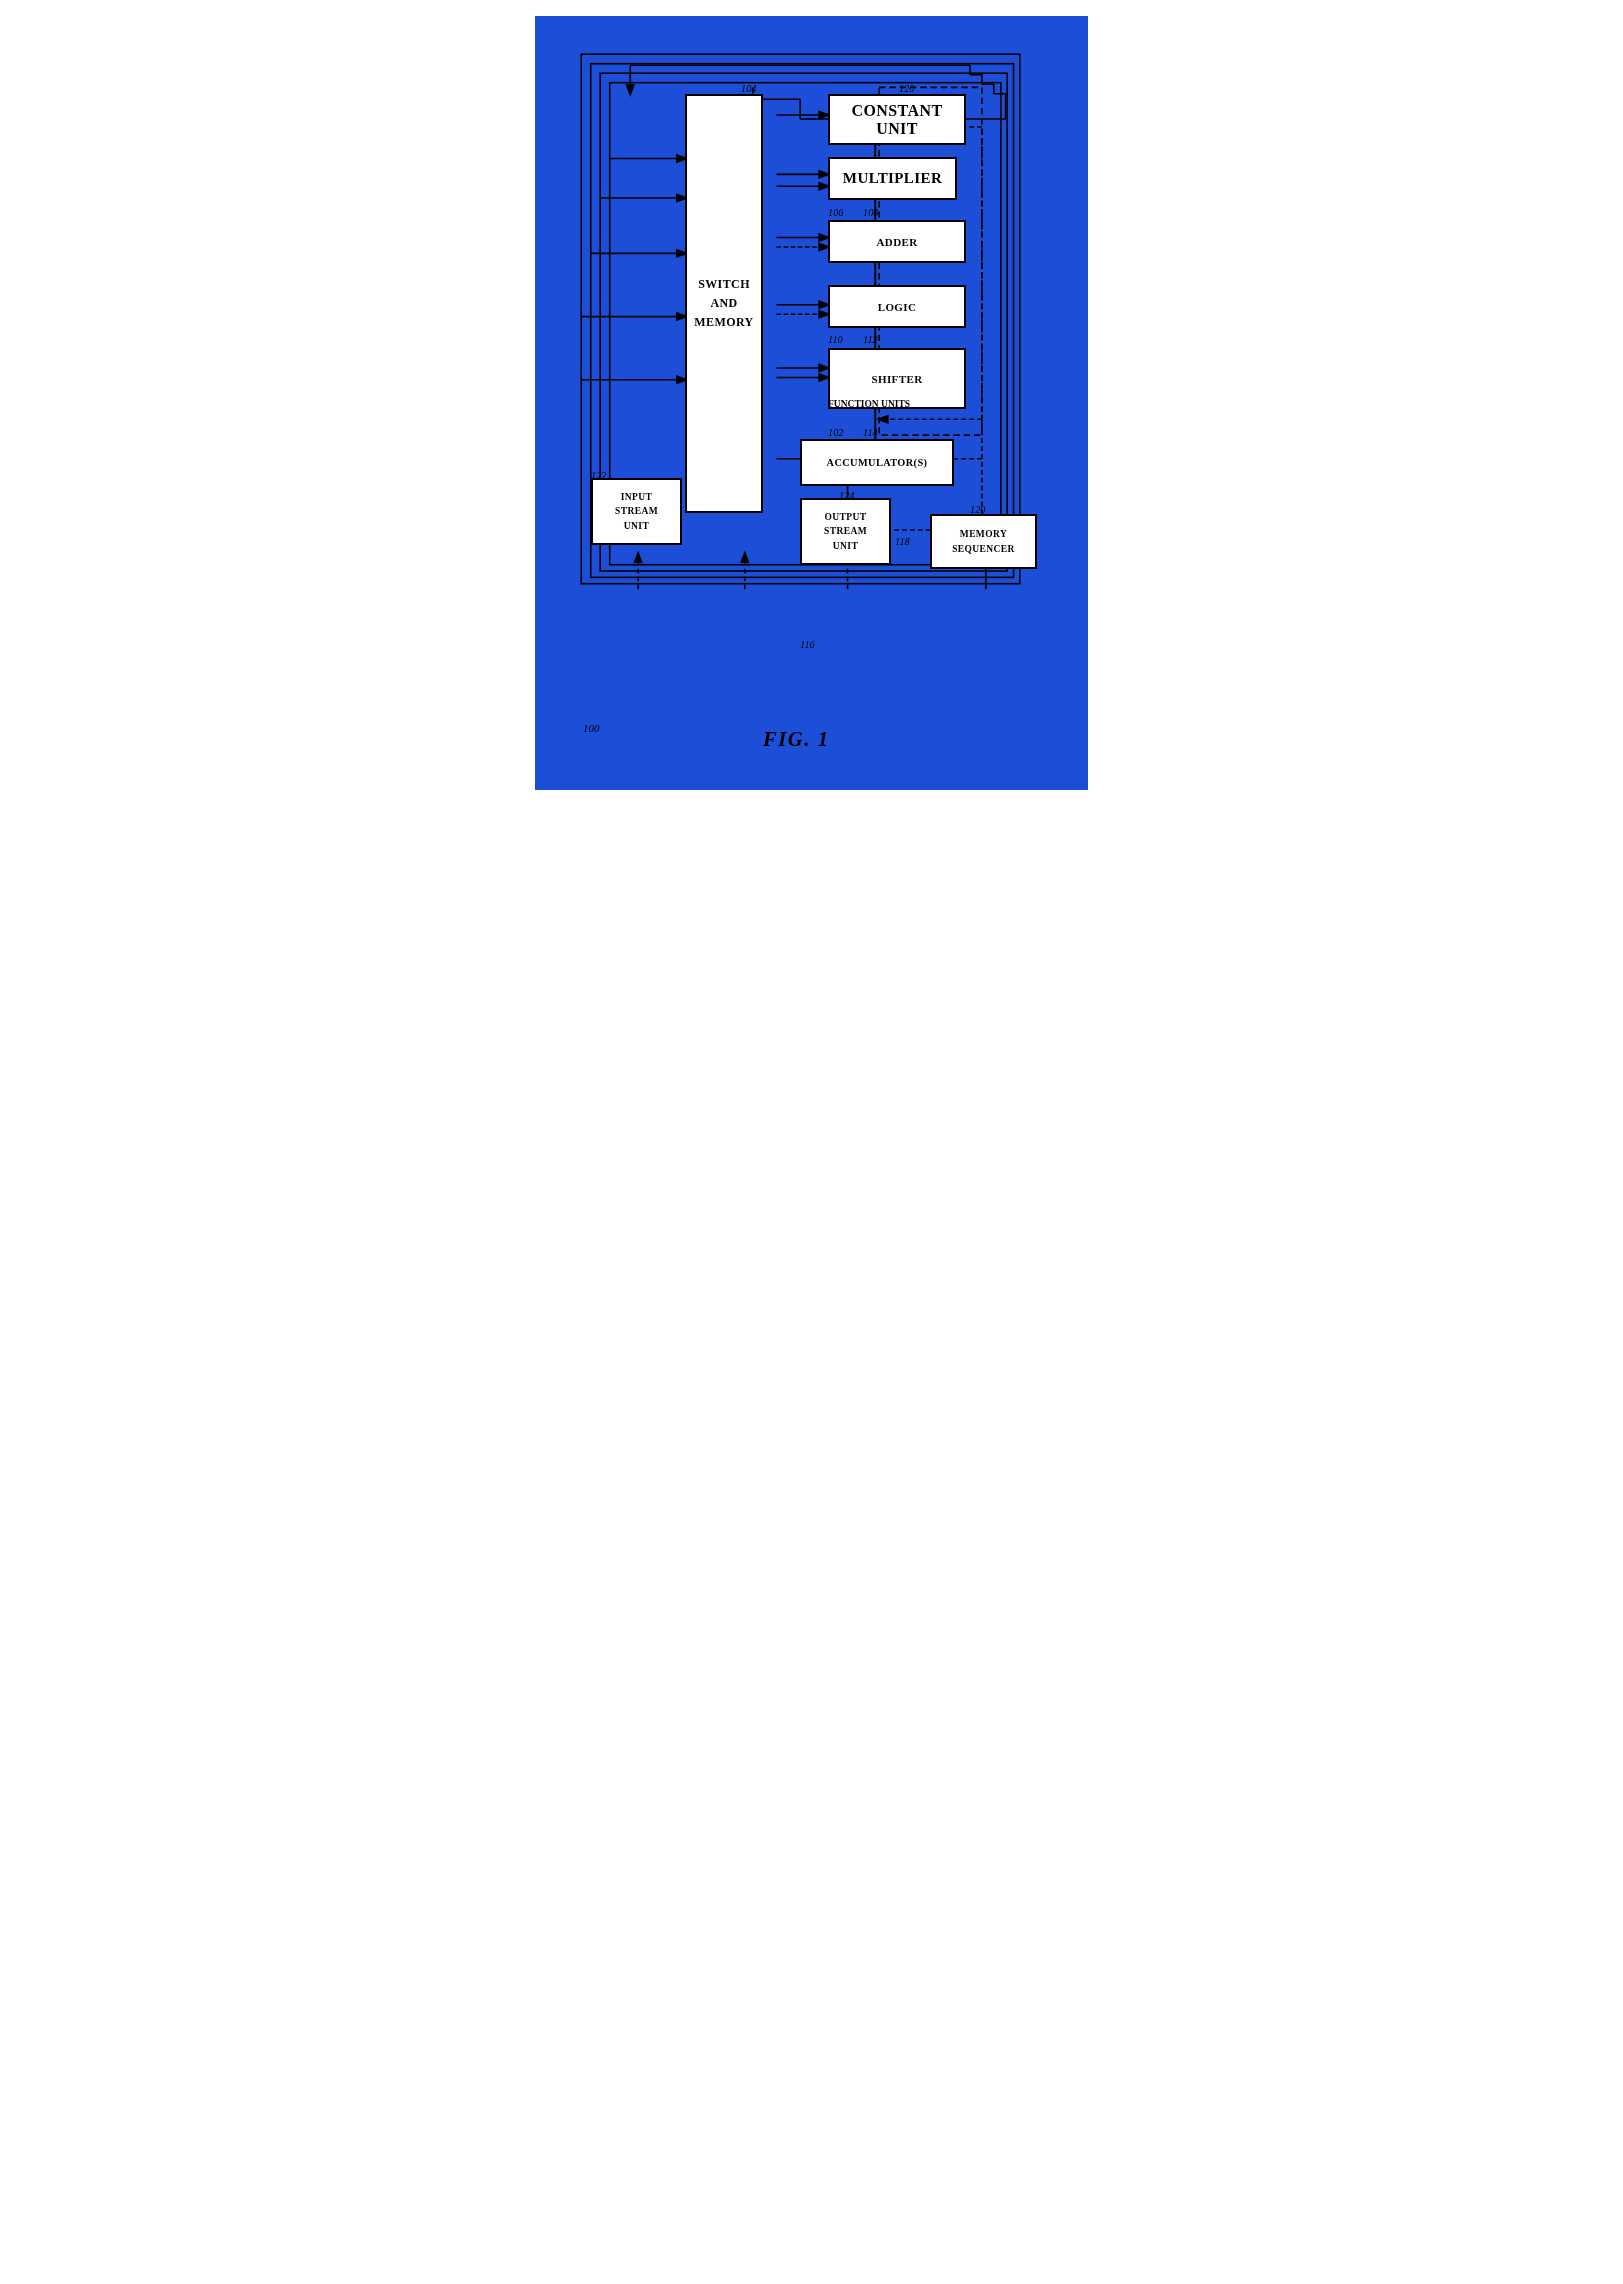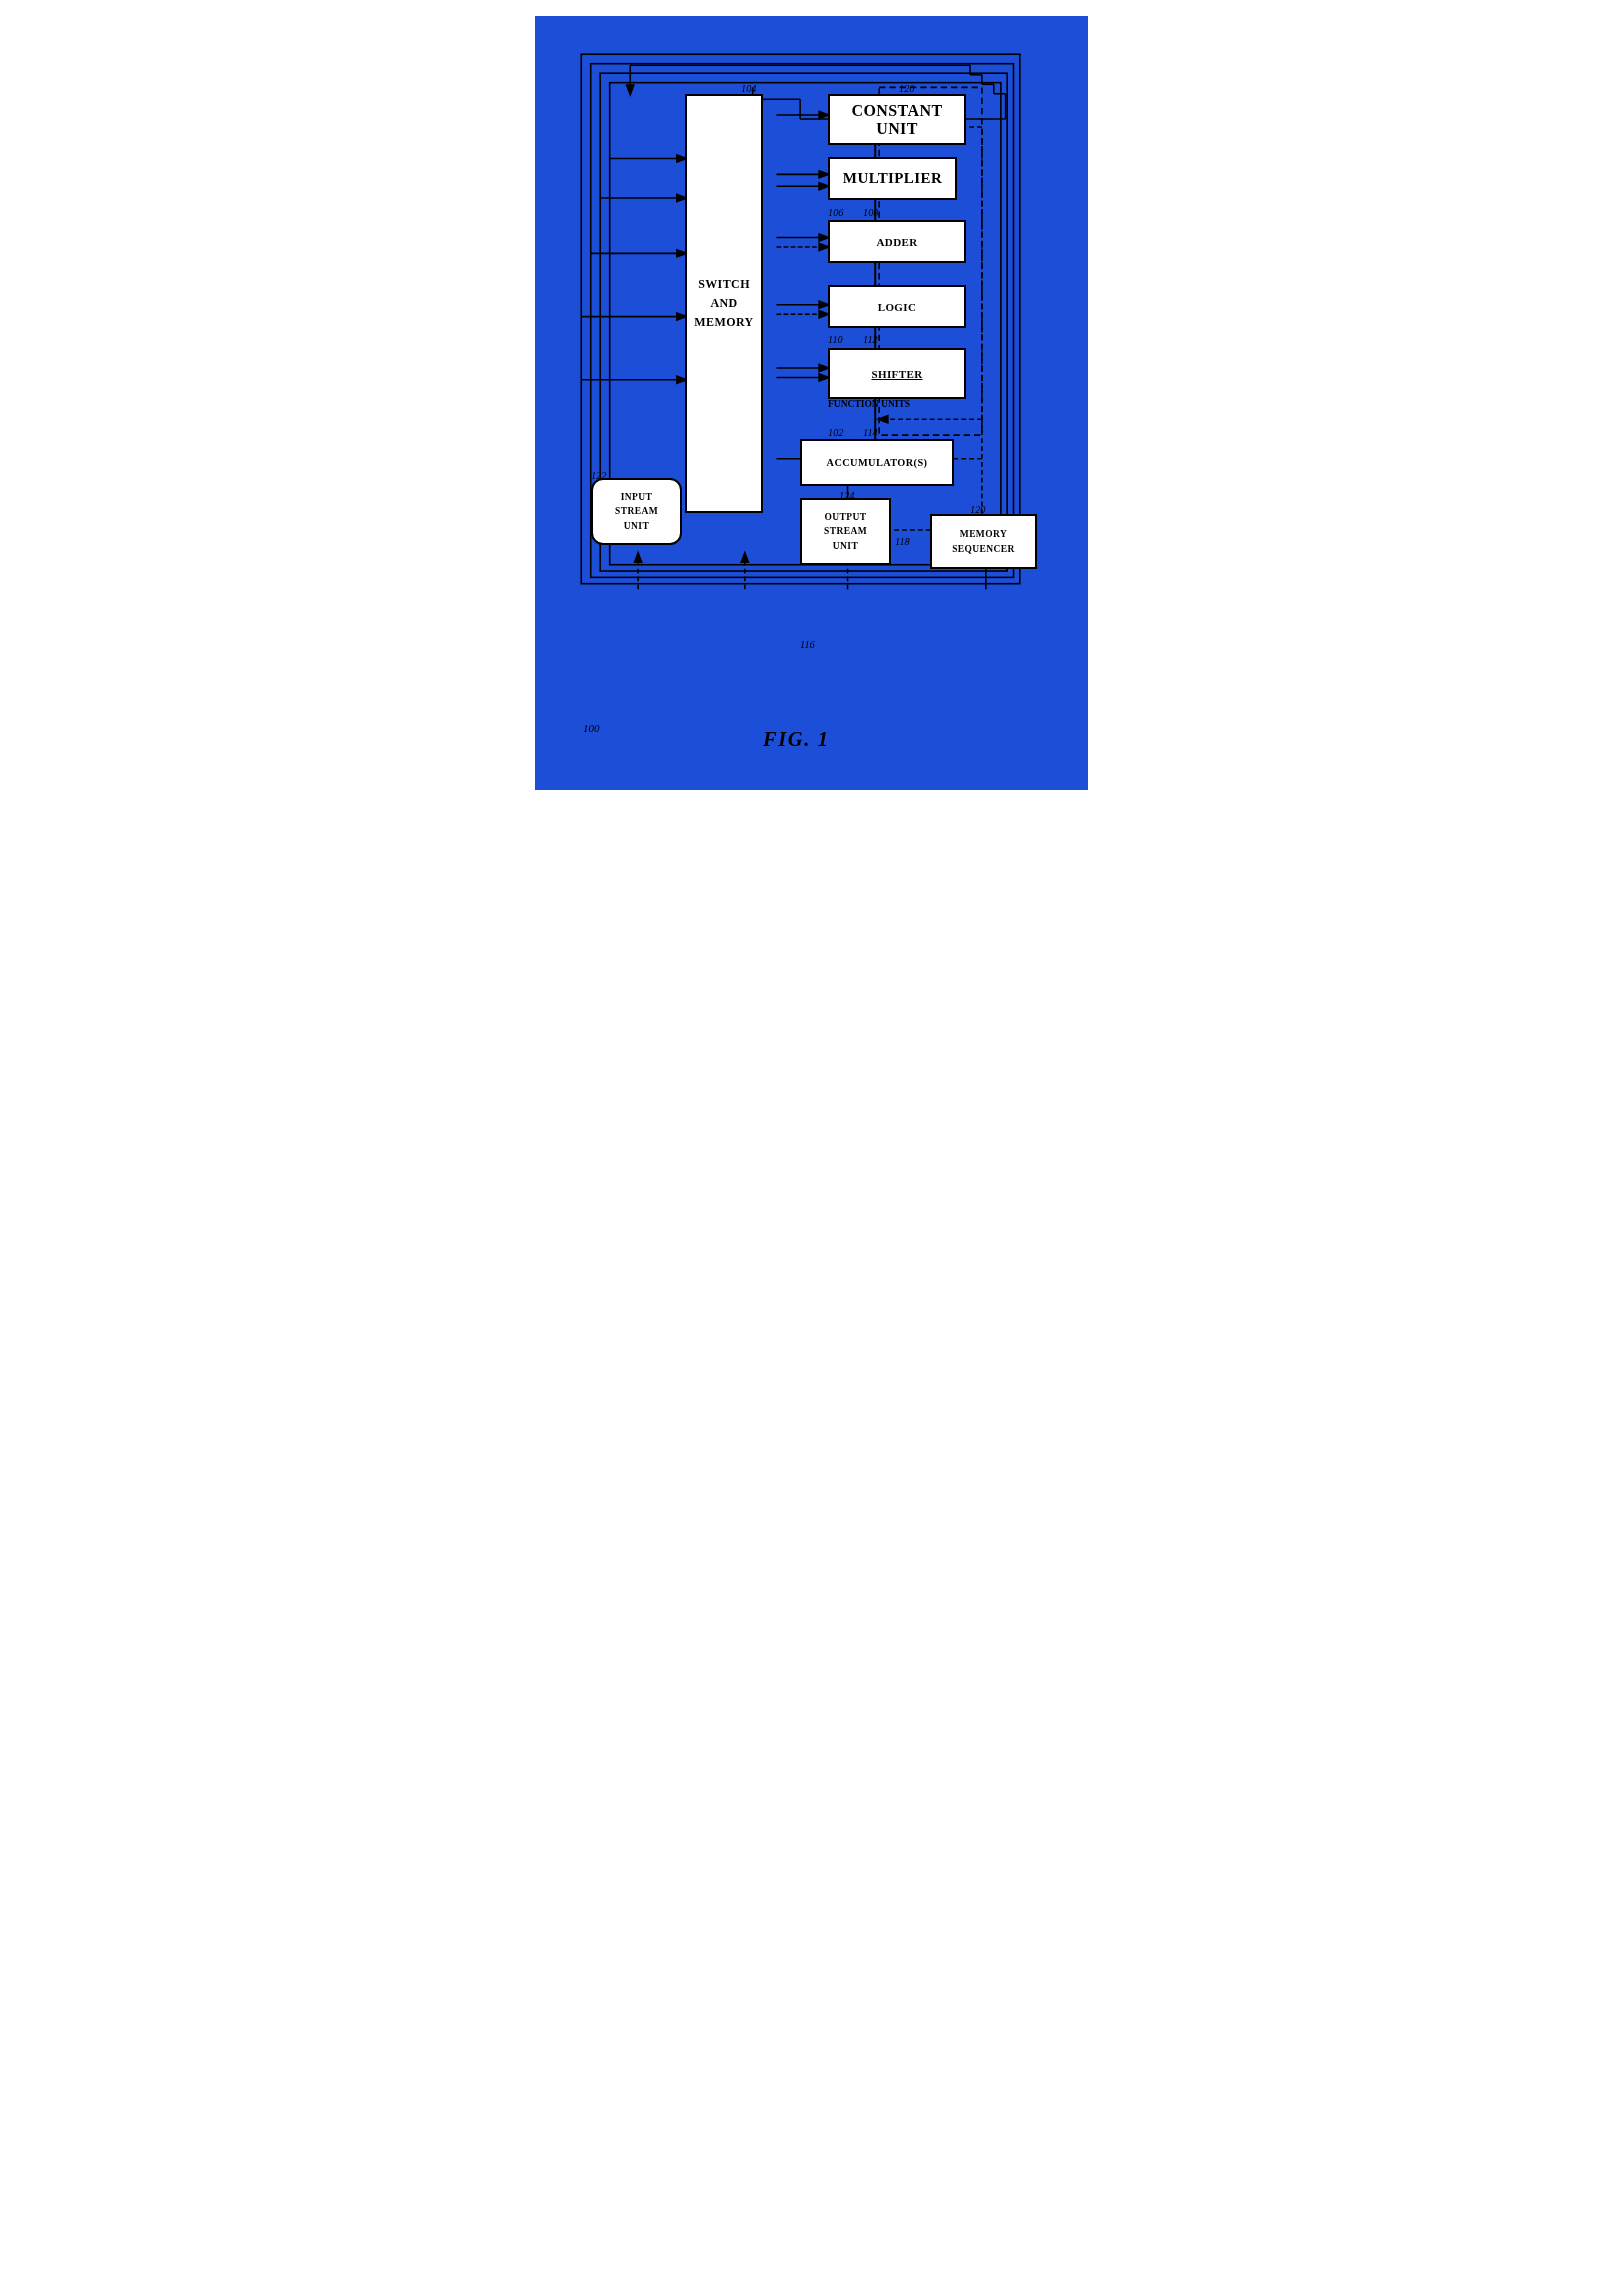--- a/index.html
+++ b/index.html
@@ -192,40 +192,40 @@
       ADDER
     </div>
 
     <div class="box" style="left:261px; top:245px; width:138px; height:43px; font-size:11px;">
       LOGIC
     </div>
 
     <div class="label" style="left:261px; top:294px;">110</div>
     <div class="label" style="left:296px; top:294px;">112</div>
 
-    <div class="box" style="left:261px; top:308px; width:138px; height:51px; font-size:11px;text-decoration:underline;">
+    <div class="box" style="left:261px; top:308px; width:138px; height:61px; font-size:11px;">
       SHIFTER
     </div>
 
     <div style="position:absolute; left:261px; top:359px; font-size:9.5px; font-weight:bold; font-family:'Times New Roman',serif;">
       FUNCTION UNITS
     </div>
 
     <div class="label" style="left:261px; top:387px;">102</div>
     <div class="label" style="left:296px; top:387px;">114</div>
 
     <div class="box" style="left:233px; top:399px; width:154px; height:47px; font-size:10.3px;">
       ACCUMULATOR(S)
     </div>
 
     <div class="box" style="left:118px; top:54px; width:78px; height:419px; font-size:12px; line-height:1.6;">
       SWITCH<br>AND<br>MEMORY
     </div>
 
-    <div class="box" style="left:24px; top:438px; width:91px; height:67px; font-size:9.5px; line-height:1.5;border-radius:12px;">
+    <div class="box" style="left:24px; top:438px; width:91px; height:67px; font-size:9.5px; line-height:1.5;">
       INPUT<br>STREAM<br>UNIT
     </div>
 
     <div class="label" style="left:24px; top:430px;">122</div>
 
     <div class="box" style="left:233px; top:458px; width:91px; height:67px; font-size:9.5px; line-height:1.5;">
       OUTPUT<br>STREAM<br>UNIT
     </div>
 
     <div class="label" style="left:272px; top:450px;">124</div>

